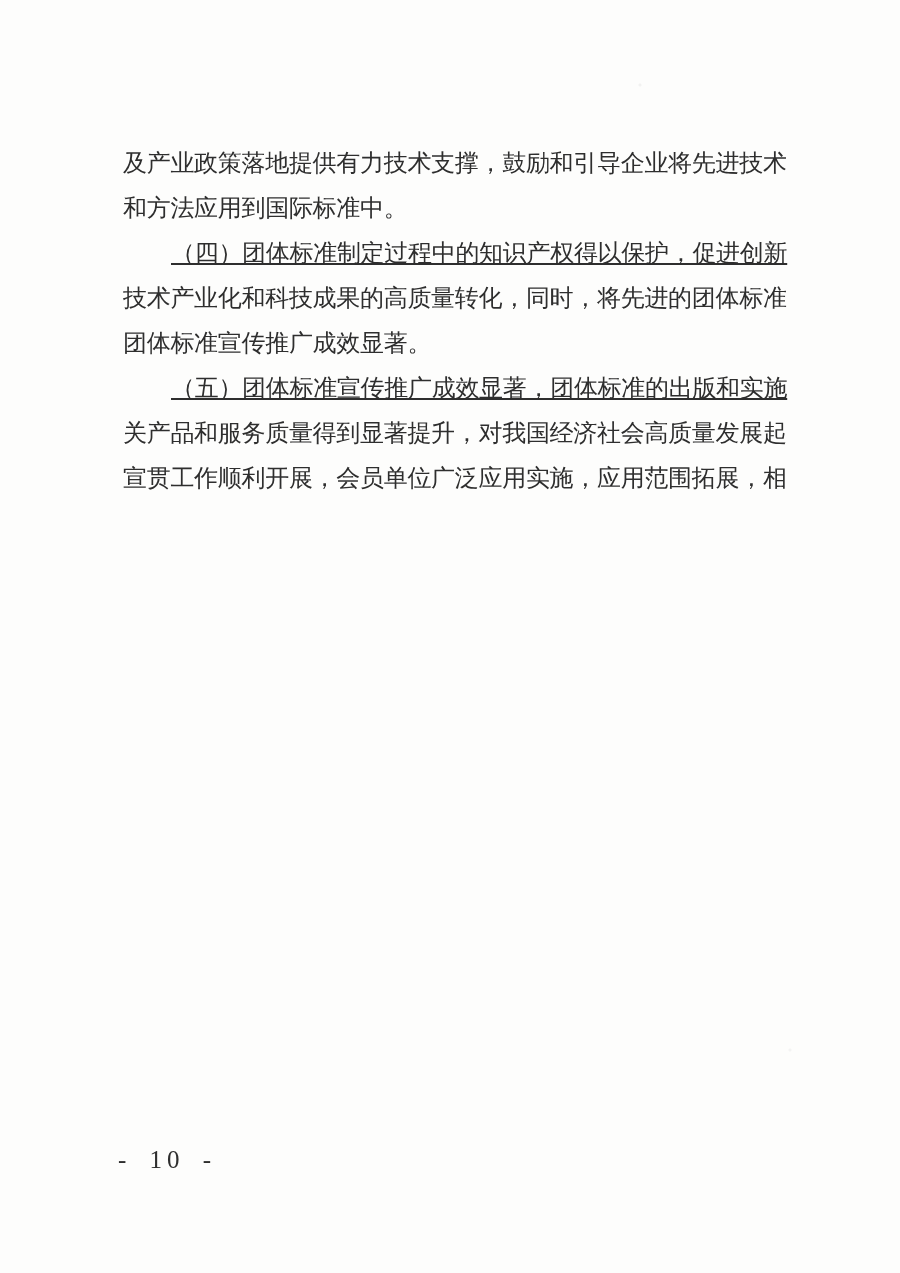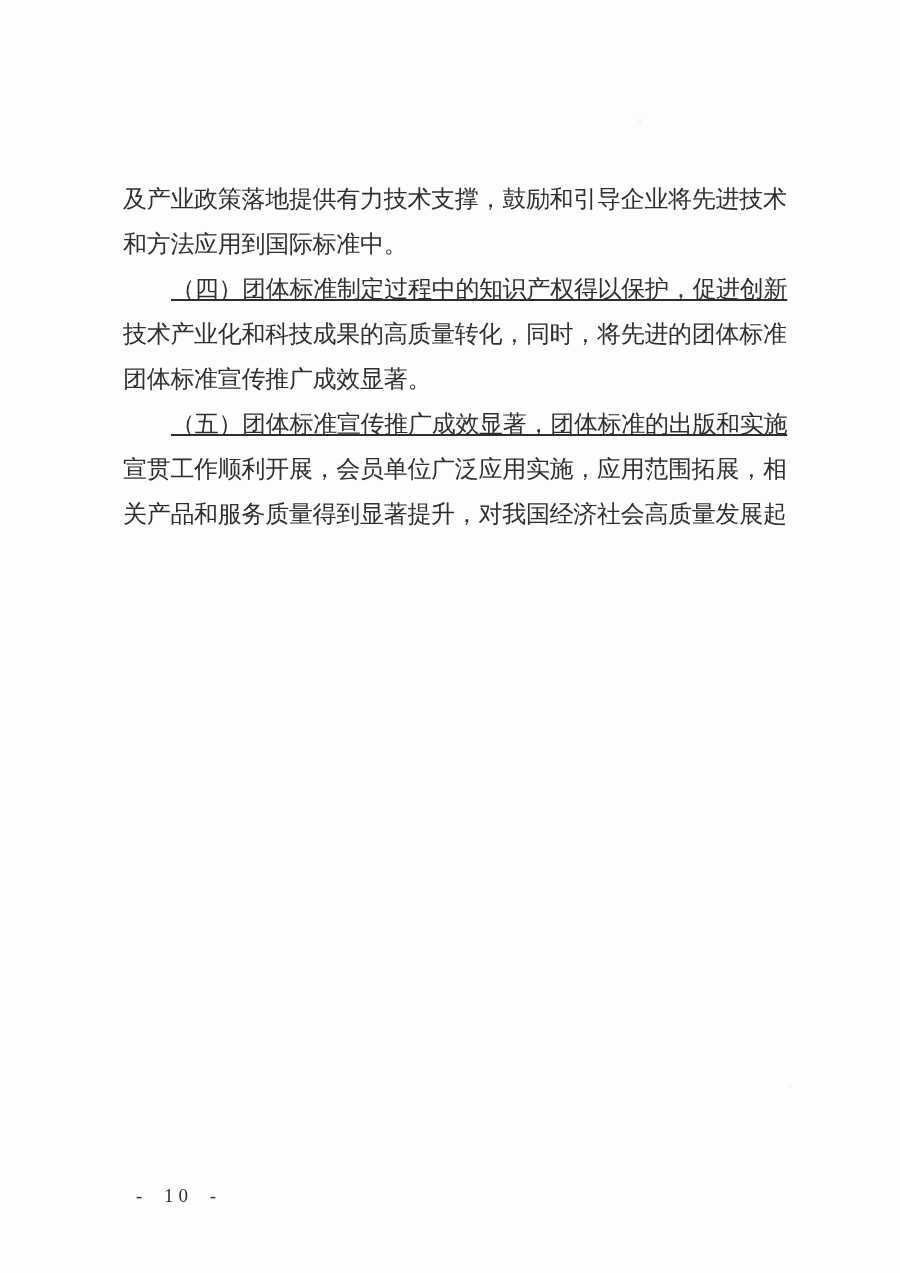--- a/index.html
+++ b/index.html
@@ -15,21 +15,20 @@
     font-family: "Liberation Serif", "DejaVu Serif", serif;
   }
   .page {
     position: absolute;
     inset: 0;
     background:
       radial-gradient(circle at 270px 210px, rgba(160,160,160,0.10) 0 1px, transparent 2px),
       radial-gradient(circle at 640px 85px, rgba(160,160,160,0.12) 0 1px, transparent 2px),
       radial-gradient(circle at 790px 1050px, rgba(160,160,160,0.10) 0 1px, transparent 2px),
       #fdfdfc;
-    margin-top: 36px;
   }
   .text-block {
     position: absolute;
     left: 123px;
     top: 141px;
     width: 670px;
     color: #2e2e2e;
     font-size: 24px;
     letter-spacing: -0.3px;
   }
@@ -37,24 +36,24 @@
     height: 45px;
     line-height: 45px;
     white-space: nowrap;
   }
   .line.first-indent {
     text-indent: 2em;
     text-decoration: underline;
   }
   .page-number {
     position: absolute;
-    left: 136px;
+    left: 118px;
     top: 1146px;
     color: #2e2e2e;
-    font-size: 19px;
+    font-size: 25px;
     letter-spacing: 5px;
     word-spacing: 7px;
     line-height: 28px;
   }
 </style>
 </head>
 <body>
 
 <div class="page">
 
@@ -66,21 +65,21 @@
     </div>
 
     <div>
       <div class="line first-indent">（四）团体标准制定过程中的知识产权得以保护，促进创新</div>
       <div class="line">技术产业化和科技成果的高质量转化，同时，将先进的团体标准</div>
       <div class="line">团体标准宣传推广成效显著。</div>
     </div>
 
     <div>
       <div class="line first-indent">（五）团体标准宣传推广成效显著，团体标准的出版和实施</div>
+      <div class="line">关产品和服务质量得到显著提升，对我国经济社会高质量发展起</div>
       <div class="line">宣贯工作顺利开展，会员单位广泛应用实施，应用范围拓展，相</div>
-      <div class="line">关产品和服务质量得到显著提升，对我国经济社会高质量发展起</div>
     </div>
 
   </div>
 
   <div class="page-number">- 10 -</div>
 
 </div>
 
 </body></html>

